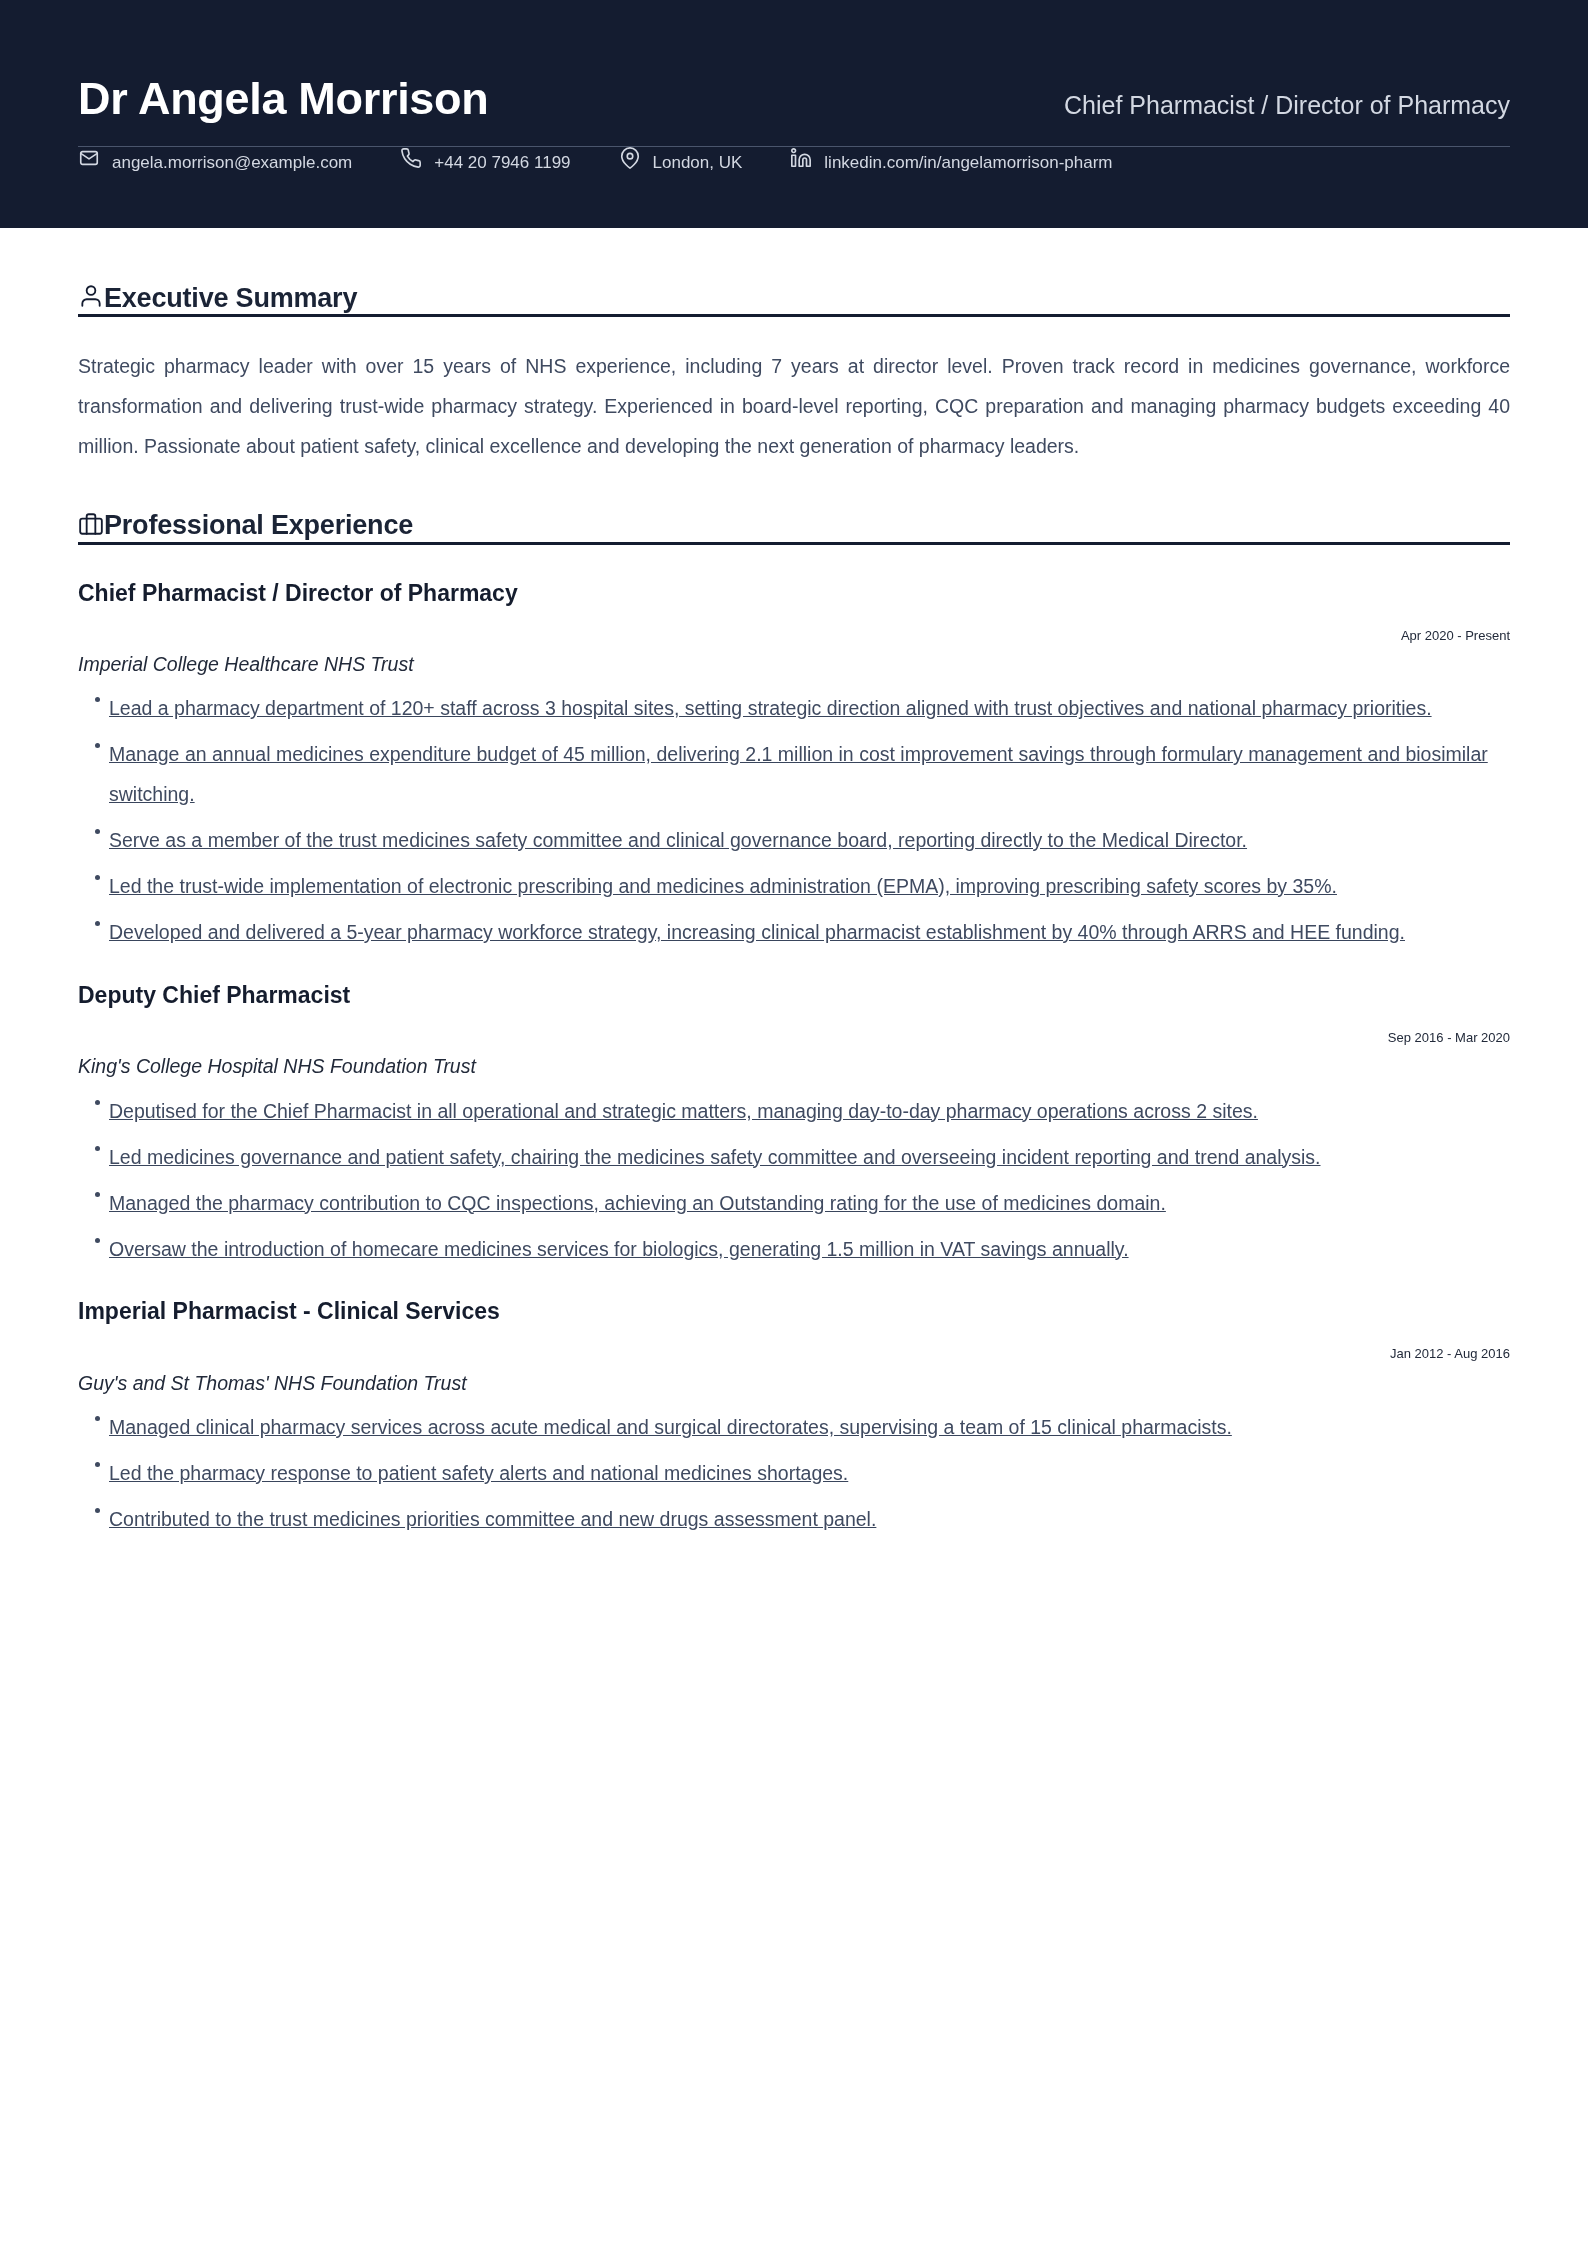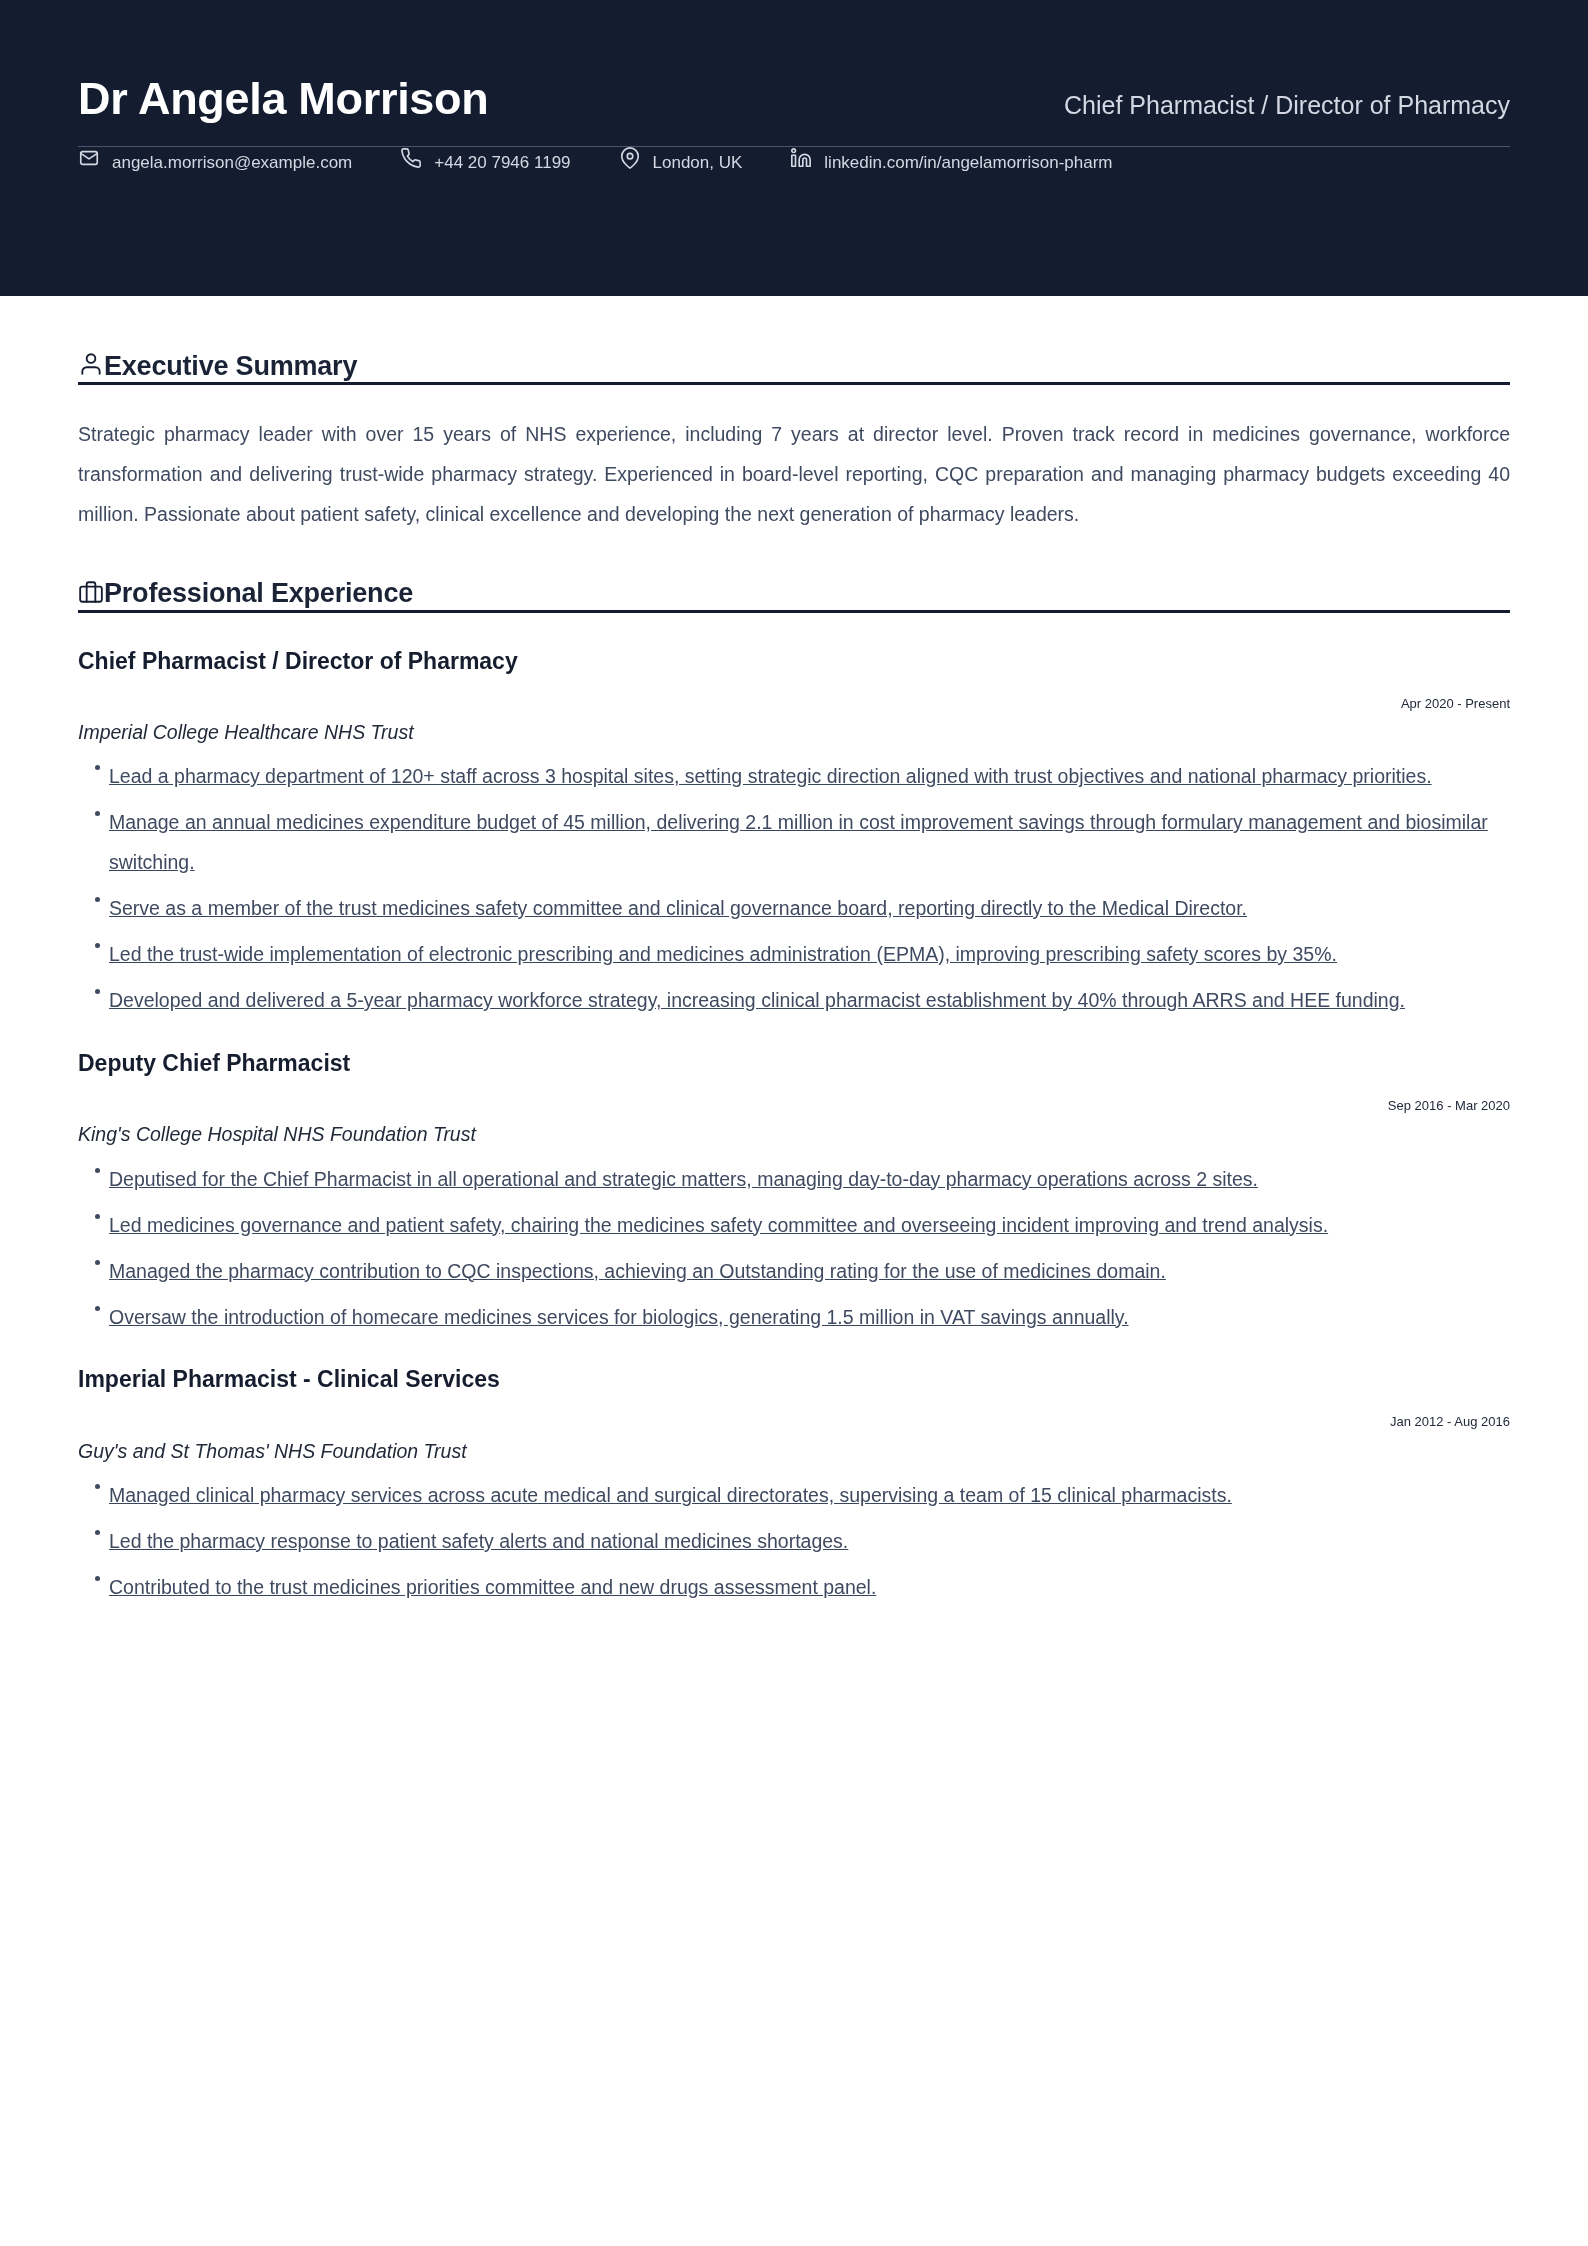--- a/index.html
+++ b/index.html
@@ -8,21 +8,21 @@
     background:#ffffff;
     font-family:"Liberation Sans", sans-serif;
     color:#39455c;
     -webkit-font-smoothing:antialiased;
   }
 
   
   .header {
     background:#141c30;
     padding:74px 78px 0 78px;
-    height:296px;
+    height:228px;
     position:relative;
   }
   .header-top {
     display:flex;
     align-items:baseline;
     justify-content:space-between;
     padding-bottom:24px;
   }
   .name {
     font-size:45px;
@@ -251,21 +251,21 @@
     </div>
 
     <div class="exp-block">
       <div class="exp-head">
         <div class="exp-role">Deputy Chief Pharmacist</div>
         <div class="exp-dates">Sep 2016 - Mar 2020</div>
       </div>
       <div class="exp-company">King's College Hospital NHS Foundation Trust</div>
       <ul class="bullets">
         <li>Deputised for the Chief Pharmacist in all operational and strategic matters, managing day-to-day pharmacy operations across 2 sites.</li>
-        <li>Led medicines governance and patient safety, chairing the medicines safety committee and overseeing incident improving and trend analysis.</li>
+        <li>Led medicines governance and patient safety, chairing the medicines safety committee and overseeing incident reporting and trend analysis.</li>
         <li>Managed the pharmacy contribution to CQC inspections, achieving an Outstanding rating for the use of medicines domain.</li>
         <li>Oversaw the introduction of homecare medicines services for biologics, generating 1.5 million in VAT savings annually.</li>
       </ul>
     </div>
 
     <div class="exp-block">
       <div class="exp-head">
         <div class="exp-role">Imperial Pharmacist - Clinical Services</div>
         <div class="exp-dates">Jan 2012 - Aug 2016</div>
       </div>

